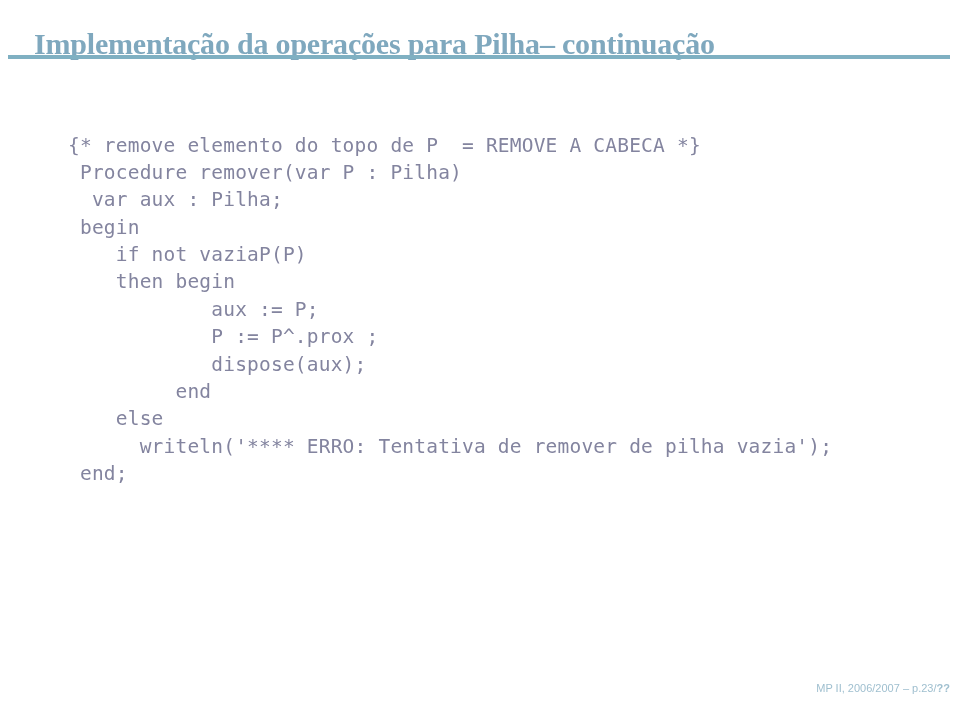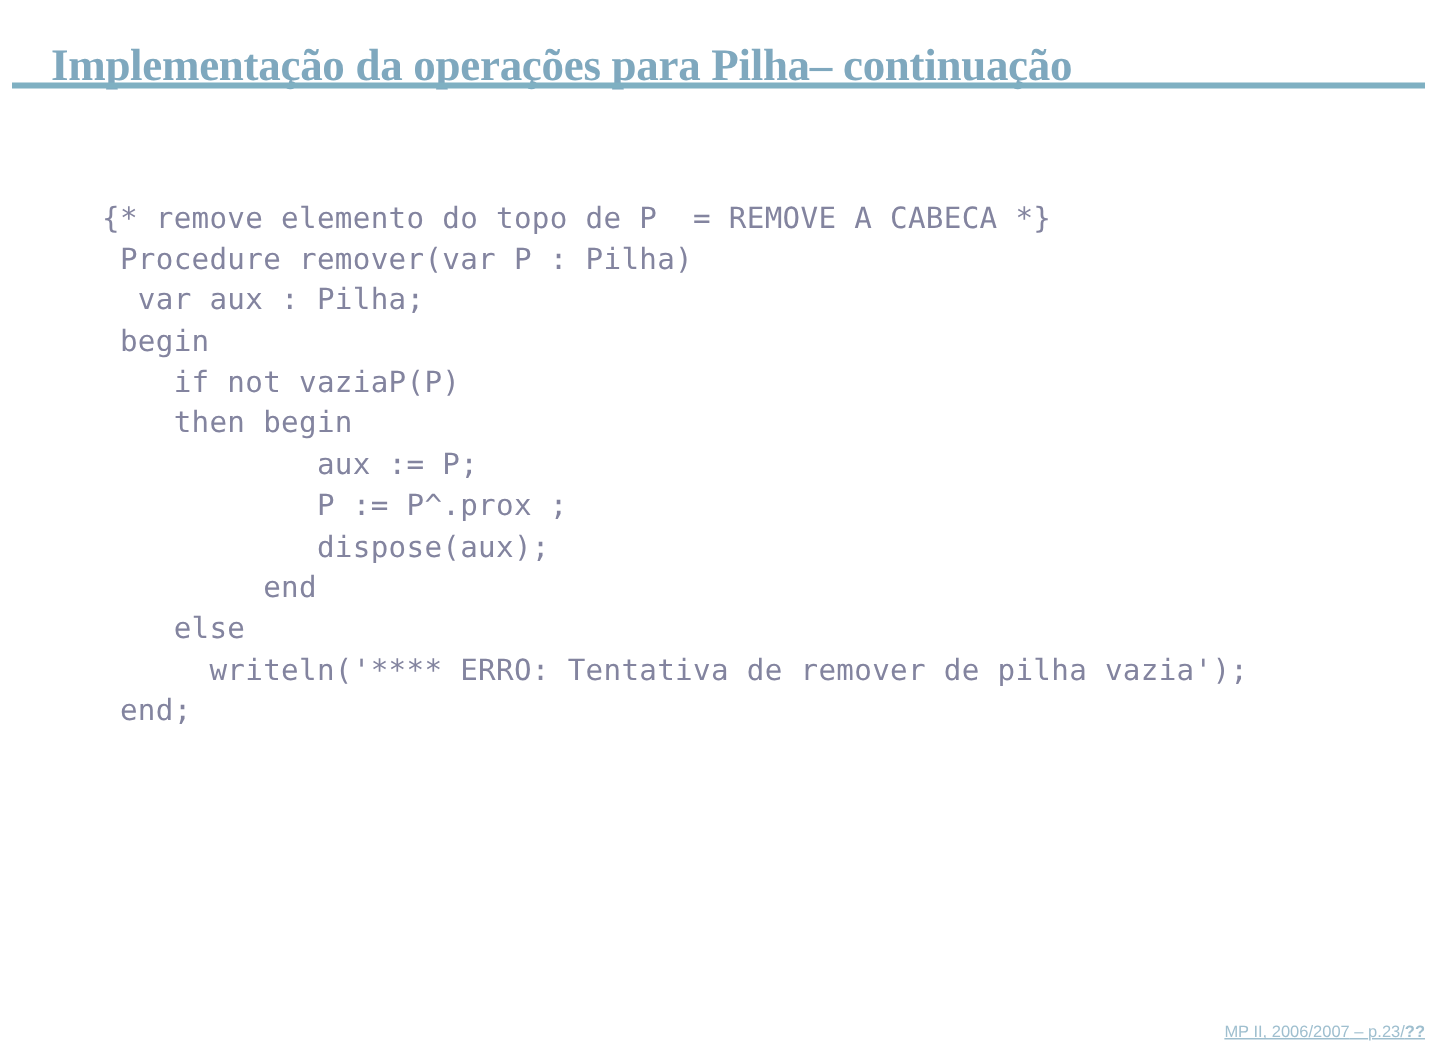--- a/index.html
+++ b/index.html
@@ -70,21 +70,20 @@
   #footer {
     position: absolute;
     right: 10px;
     bottom: 6px;
     font-family: "Liberation Sans", sans-serif;
     font-size: 11px;
     line-height: 14px;
     color: #9fbfcf;
     white-space: nowrap;
     text-align: right;
-    text-decoration: underline;
   }
   #footer .pagenum {
     font-weight: bold;
   }
 </style>
 </head>
 <body>
 
 <div id="slide">
 

